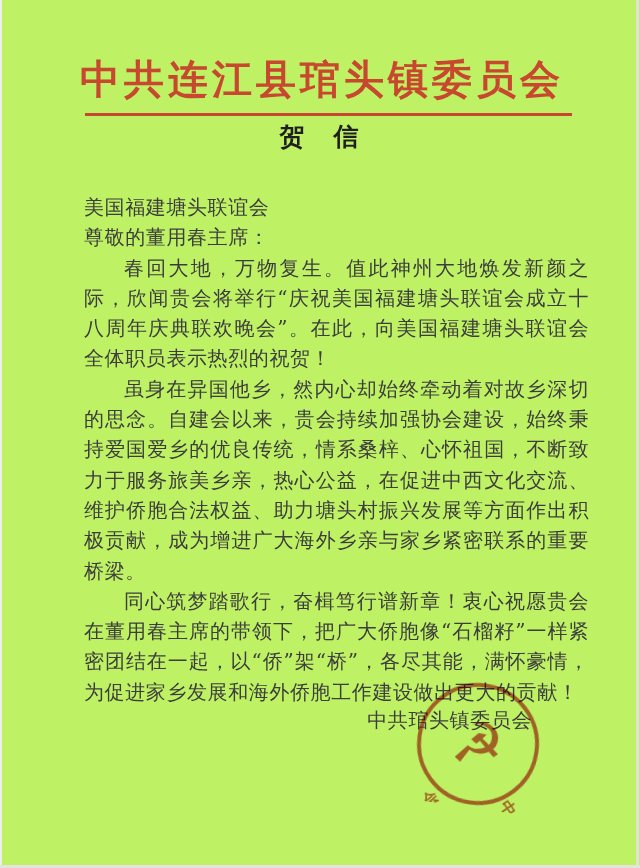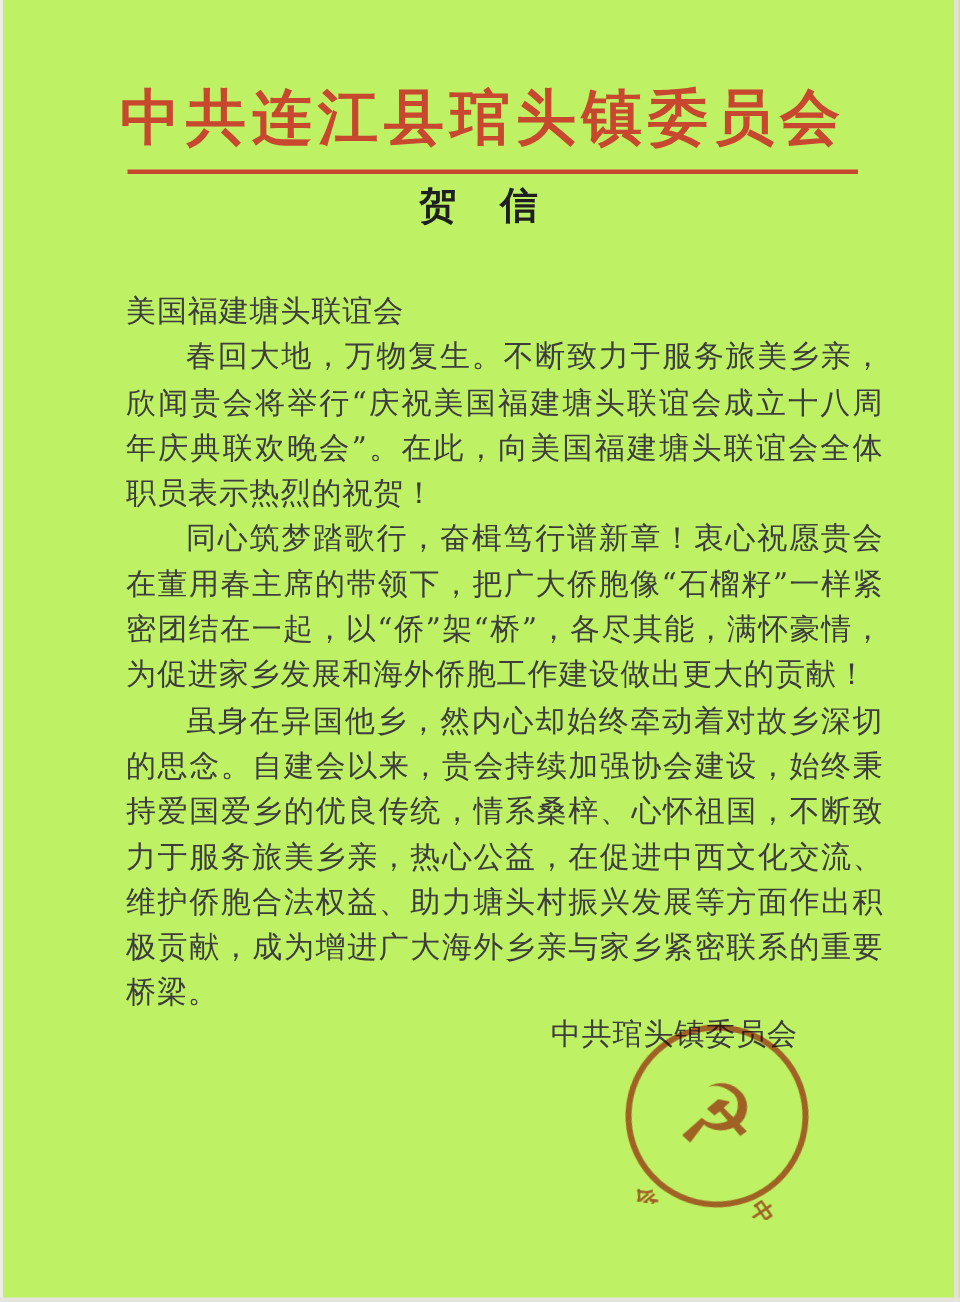--- a/index.html
+++ b/index.html
@@ -70,25 +70,26 @@
   <div class="edge-bottom"></div>
 
   <div class="letterhead">中共连江县琯头镇委员会</div>
 
   <div class="red-rule"></div>
 
   <div class="doc-title">贺　信</div>
 
   <div class="letter-body">
     <p class="recipient">美国福建塘头联谊会</p>
+    <p class="salutation">尊敬的董用春主席：</p>
 
     <div>
-        <p class="para">春回大地，万物复生。不断致力于服务旅美乡亲，欣闻贵会将举行“庆祝美国福建塘头联谊会成立十八周年庆典联欢晚会”。在此，向美国福建塘头联谊会全体职员表示热烈的祝贺！</p>
+        <p class="para">春回大地，万物复生。值此神州大地焕发新颜之际，欣闻贵会将举行“庆祝美国福建塘头联谊会成立十八周年庆典联欢晚会”。在此，向美国福建塘头联谊会全体职员表示热烈的祝贺！</p>
+        <p class="para">虽身在异国他乡，然内心却始终牵动着对故乡深切的思念。自建会以来，贵会持续加强协会建设，始终秉持爱国爱乡的优良传统，情系桑梓、心怀祖国，不断致力于服务旅美乡亲，热心公益，在促进中西文化交流、维护侨胞合法权益、助力塘头村振兴发展等方面作出积极贡献，成为增进广大海外乡亲与家乡紧密联系的重要桥梁。</p>
         <p class="para">同心筑梦踏歌行，奋楫笃行谱新章！衷心祝愿贵会在董用春主席的带领下，把广大侨胞像“石榴籽”一样紧密团结在一起，以“侨”架“桥”，各尽其能，满怀豪情，为促进家乡发展和海外侨胞工作建设做出更大的贡献！</p>
-        <p class="para">虽身在异国他乡，然内心却始终牵动着对故乡深切的思念。自建会以来，贵会持续加强协会建设，始终秉持爱国爱乡的优良传统，情系桑梓、心怀祖国，不断致力于服务旅美乡亲，热心公益，在促进中西文化交流、维护侨胞合法权益、助力塘头村振兴发展等方面作出积极贡献，成为增进广大海外乡亲与家乡紧密联系的重要桥梁。</p>
       </div>
 
     <p class="sig-line">中共琯头镇委员会</p>
   </div>
 
   <div class="seal">
     <svg viewBox="0 0 128 128" xmlns="http://www.w3.org/2000/svg">
       <circle class="ring" cx="64" cy="64" r="59"></circle>
       <path id="sealTextPath" fill="none" d="M 64,112 A 48,48 0 1,1 63.9,112"></path>
       <text class="ring-text">

